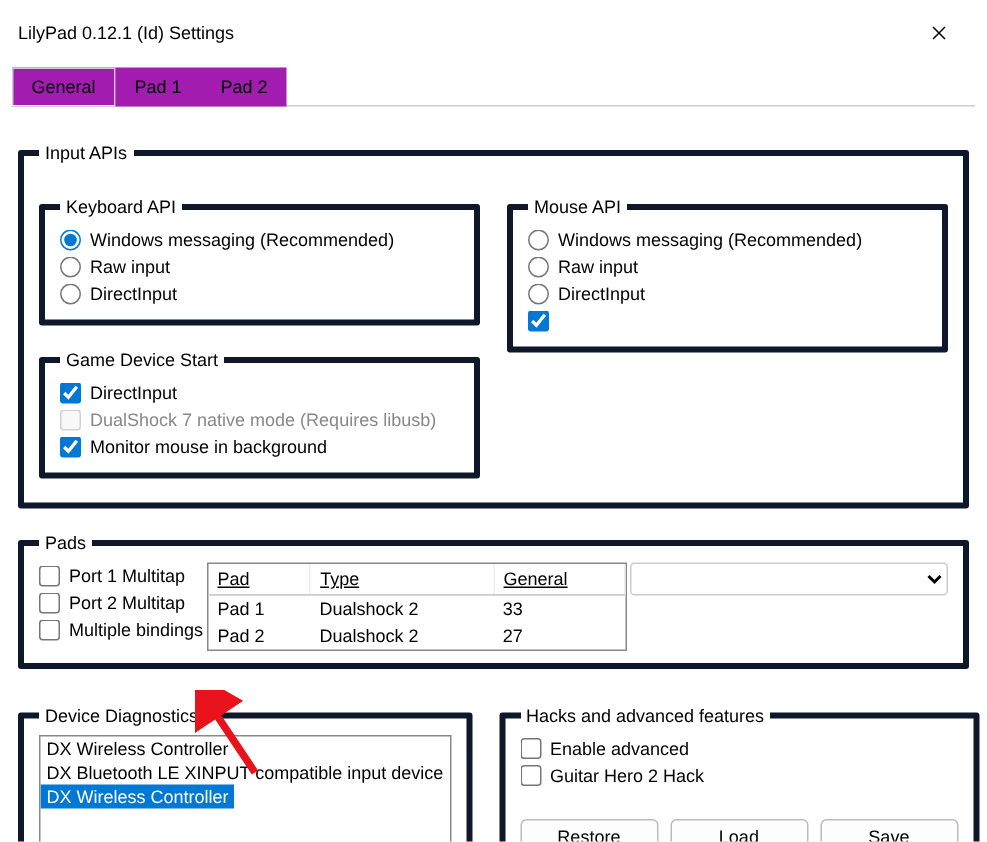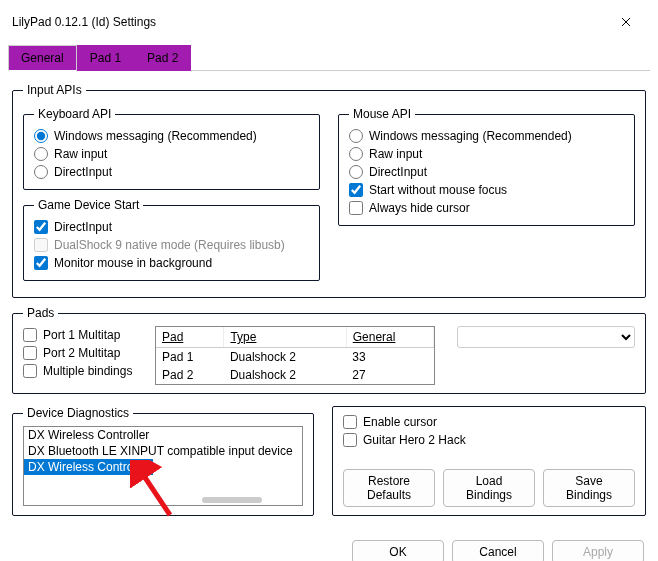--- a/index.html
+++ b/index.html
@@ -7,32 +7,32 @@
 .titlebar { display: flex; align-items: center; justify-content: space-between; padding: 8px 12px 4px 12px; }
 .titlebar .title { font-size: 12px; }
 .close-btn { width: 40px; height: 28px; display: flex; align-items: center; justify-content: center; background: transparent; border: none; font-size: 14px; }
 
 .tabs { display: flex; border-bottom: 1px solid #ccc; margin: 4px 8px 0 8px; }
 .tab { padding: 5px 12px; border: 1px solid transparent; border-bottom: none; background: #a21caf; position: relative; top: 1px; }
 .tab.active { border-color: #ccc; border-bottom: 1px solid #fff; }
 
 .content { padding: 8px 12px; }
 
-fieldset { border: 1px solid #0f172a; border-radius: 2px; margin: 4px 0 8px 0; padding: 6px 10px 8px 10px; }
+fieldset { border: 4px solid #0f172a; border-radius: 2px; margin: 16px 0 8px 0; padding: 6px 10px 8px 10px; }
 legend { padding: 0 4px; font-size: 12px; }
 
 .row2 { display: flex; gap: 18px; }
 .row2 > * { flex: 1; }
 
 .radio-row, .check-row { display: flex; align-items: flex-start; gap: 6px; padding: 2px 0; }
 .radio-row input[type=radio], .check-row input[type=checkbox] { margin: 0; width: 14px; height: 14px; accent-color: #0078d4; }
 .check-row input[type=checkbox]:disabled + span { color: #888; }
 .check-row.disabled span { color: #aaa; }
 
-.pads-wrap { display: flex; gap: 22px; align-items: flex-start; }
+.pads-wrap { display: flex; gap: 2px; align-items: flex-start; }
 .pads-left { width: 110px; }
 .pads-table { border: 1px solid #888; flex: 0 0 280px; }
 .pads-table table { width: 100%; border-collapse: collapse; }
 .pads-table th { text-align: left; font-weight: normal; border-bottom: 1px solid #ccc; border-right: 1px solid #eee; padding: 3px 6px; text-decoration: underline; }
 .pads-table td { padding: 2px 6px; }
 .pads-dropdown { flex: 1; }
 .pads-dropdown select { width: 100%; height: 22px; border: 1px solid #ccc; border-radius: 3px; background: #fff; }
 
 .diag-hacks { display: flex; gap: 18px; }
 .diag-box { border: 1px solid #888; height: 80px; overflow: auto; position: relative; }
@@ -89,21 +89,21 @@
             </label>
       </fieldset>
       <fieldset>
         <legend>Game Device Start</legend>
         <label class="check-row">
               <input type="checkbox" checked="" style="">
               <span>DirectInput</span>
             </label>
         <label class="check-row disabled">
               <input type="checkbox" disabled="" style="">
-              <span>DualShock 9 native mode (Requires libusb)</span>
+              <span>DualShock 7 native mode (Requires libusb)</span>
             </label>
         <label class="check-row">
               <input type="checkbox" checked="" style="">
               <span>Monitor mouse in background</span>
             </label>
       </fieldset>
     </div>
     <div>
       <fieldset>
         <legend>Mouse API</legend>
@@ -114,25 +114,20 @@
         <label class="radio-row">
               <input type="radio" name="ms" style="">
               <span>Raw input</span>
             </label>
         <label class="radio-row">
               <input type="radio" name="ms" style="">
               <span>DirectInput</span>
             </label>
         <label class="check-row">
               <input type="checkbox" checked="" style="">
-              <span>Start without mouse focus</span>
-            </label>
-        <label class="check-row">
-              <input type="checkbox" style="">
-              <span>Always hide cursor</span>
             </label>
       </fieldset>
     </div>
   </div>
 </fieldset>
 
 <fieldset>
   <legend>Pads</legend>
   <div class="pads-wrap">
     <div class="pads-left">
@@ -182,23 +177,24 @@
   <fieldset style="flex:1">
     <legend>Device Diagnostics</legend>
     <div class="diag-box">
       <div class="diag-item">DX Wireless Controller</div>
       <div class="diag-item">DX Bluetooth LE XINPUT compatible input device</div>
       <div><span class="diag-item selected">DX Wireless Controller</span></div>
       <div class="scroll-thumb"></div>
     </div>
   </fieldset>
   <fieldset style="flex:1">
+    <legend>Hacks and advanced features</legend>
     <label class="check-row">
           <input type="checkbox" style="">
-          <span>Enable cursor</span>
+          <span>Enable advanced</span>
         </label>
     <label class="check-row">
           <input type="checkbox" style="">
           <span>Guitar Hero 2 Hack</span>
         </label>
     <div class="hacks-buttons">
       <button class="btn">Restore Defaults</button>
       <button class="btn">Load Bindings</button>
       <button class="btn">Save Bindings</button>
     </div>

